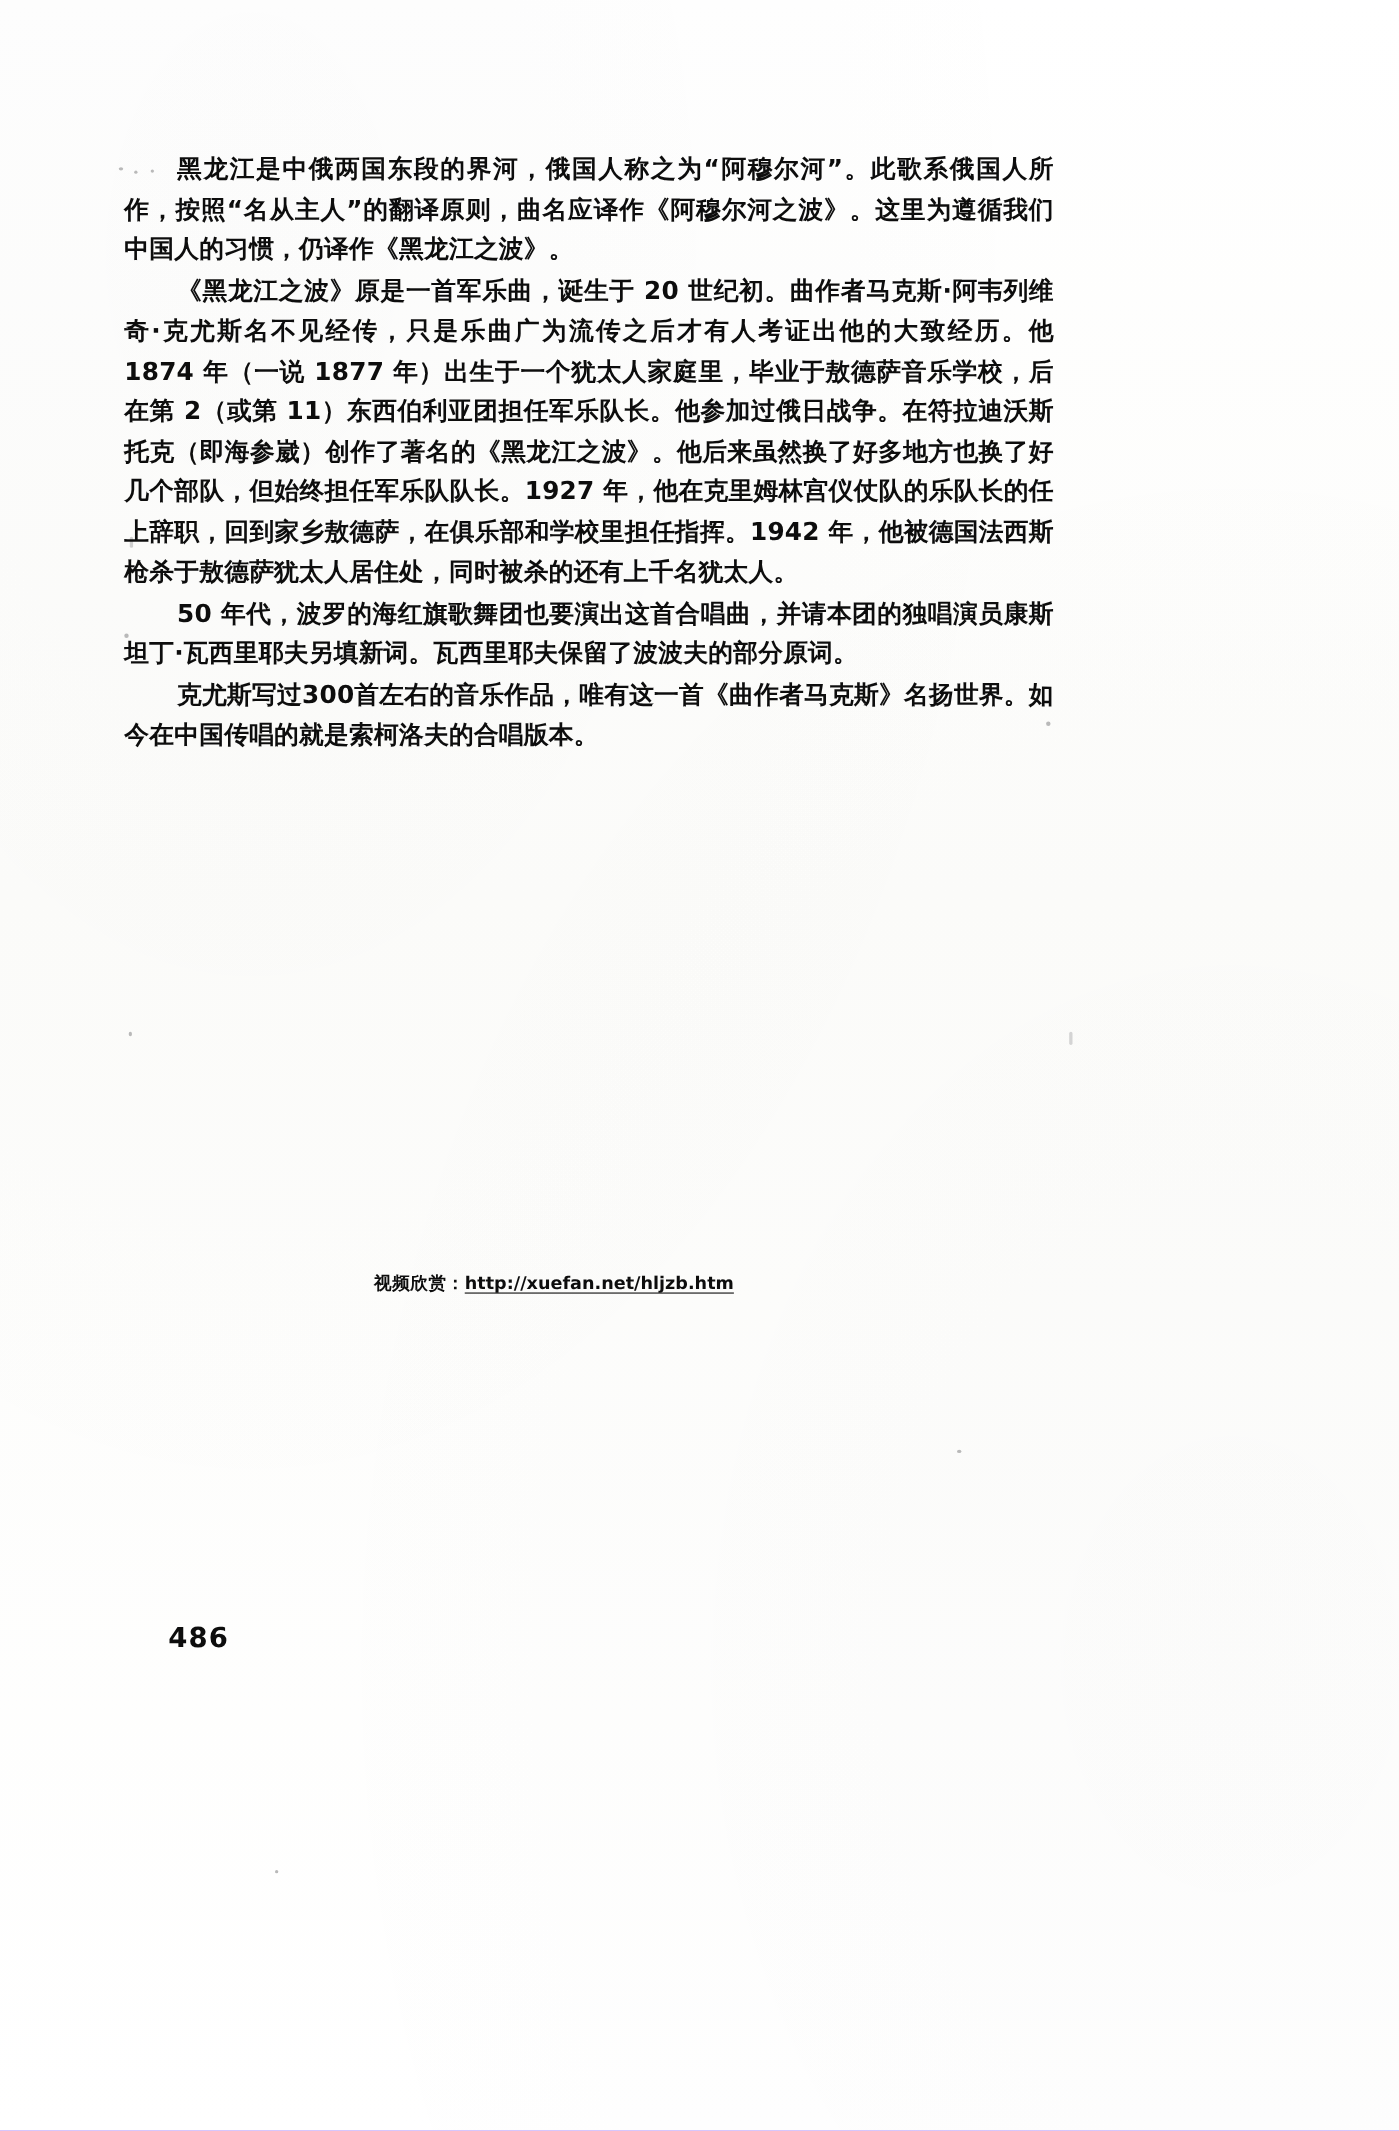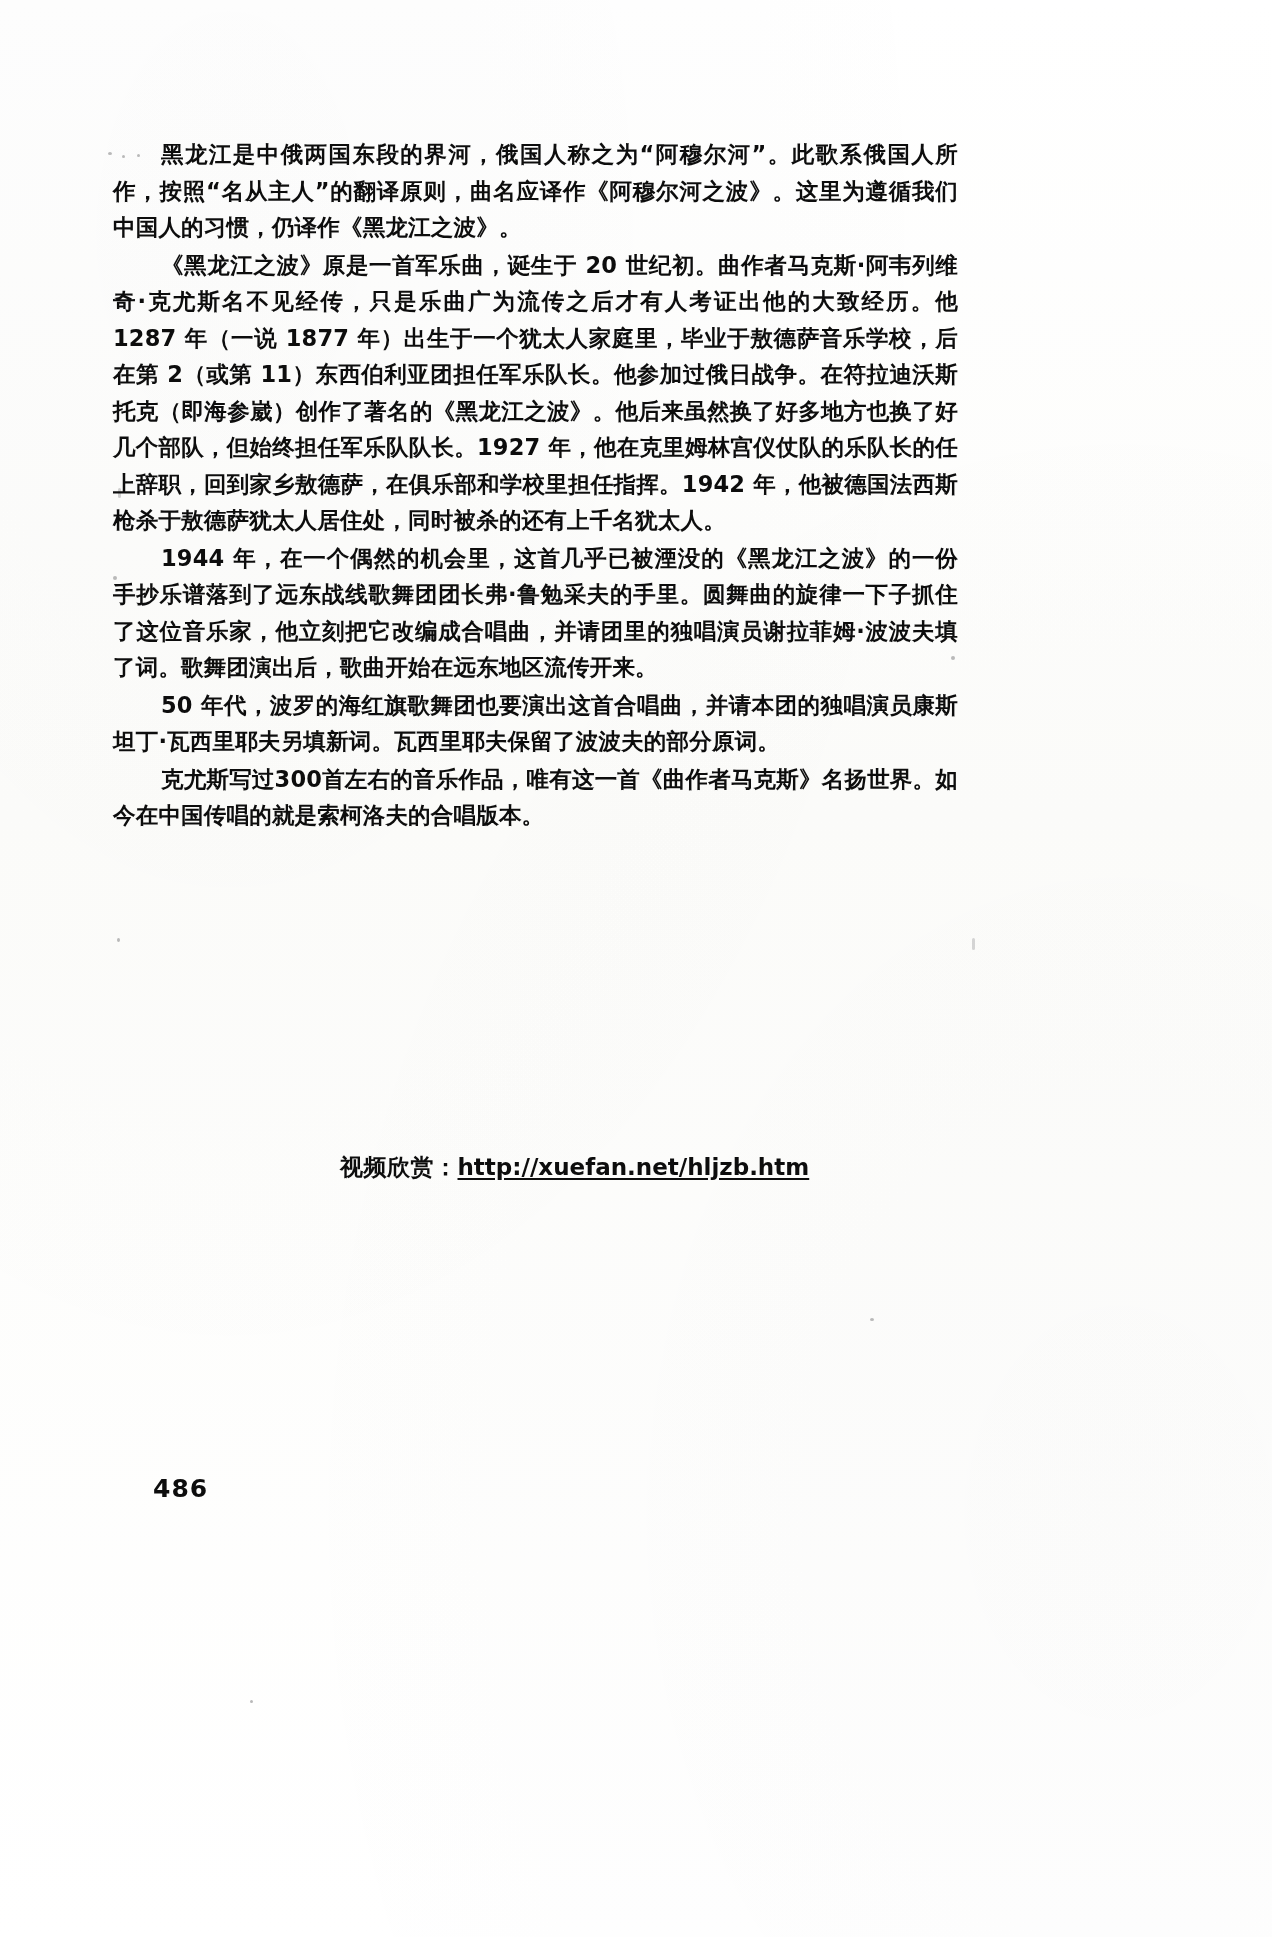--- a/index.html
+++ b/index.html
@@ -44,21 +44,21 @@
     text-indent: 48px;
     letter-spacing: 0.2px;
     font-weight: 600;
     -webkit-font-smoothing: none;
   }
 
   .videoline {
     position: absolute;
     left: 340px;
     top: 1150px;
-    font-size: 23px;
+    font-size: 16px;
     line-height: 34px;
     color: #0d0d0d;
     font-weight: 700;
     white-space: nowrap;
     font-family: "DejaVu Sans", "Liberation Sans", sans-serif;
   }
   .videoline .label {
     letter-spacing: 0.5px;
   }
   .videoline .url {
@@ -113,22 +113,21 @@
   <span class="speck sp5"></span>
   <span class="speck sp6"></span>
   <span class="speck sp7"></span>
   <span class="speck sp8"></span>
   <span class="speck sp9"></span>
   <span class="speck sp10"></span>
   <span class="speck sp11"></span>
 
   <div class="content">
     <p class="para">黑龙江是中俄两国东段的界河，俄国人称之为“阿穆尔河”。此歌系俄国人所作，按照“名从主人”的翻译原则，曲名应译作《阿穆尔河之波》。这里为遵循我们中国人的习惯，仍译作《黑龙江之波》。</p>
-    <p class="para">《黑龙江之波》原是一首军乐曲，诞生于 20 世纪初。曲作者马克斯·阿韦列维奇·克尤斯名不见经传，只是乐曲广为流传之后才有人考证出他的大致经历。他 1287 年（一说 1877 年）出生于一个犹太人家庭里，毕业于敖德萨音乐学校，后在第 2（或第 11）东西伯利亚团担任军乐队长。他参加过俄日战争。在符拉迪沃斯托克（即海参崴）创作了著名的《黑龙江之波》。他后来虽然换了好多地方也换了好几个部队，但始终担任军乐队队长。1927 年，他在克里姆林宫仪仗队的乐队长的任上辞职，回到家乡敖德萨，在俱乐部和学校里担任指挥。1942 年，他被德国法西斯枪杀于敖德萨犹太人居住处，同时被杀的还有上千名犹太人。</p>
-    <p class="para">1944 年，在一个偶然的机会里，这首几乎已被湮没的《黑龙江之波》的一份手抄乐谱落到了远东战线歌舞团团长弗·鲁勉采夫的手里。圆舞曲的旋律一下子抓住了这位音乐家，他立刻把它改编成合唱曲，并请团里的独唱演员谢拉菲姆·波波夫填了词。歌舞团演出后，歌曲开始在远东地区流传开来。</p>
+    <p class="para">《黑龙江之波》原是一首军乐曲，诞生于 20 世纪初。曲作者马克斯·阿韦列维奇·克尤斯名不见经传，只是乐曲广为流传之后才有人考证出他的大致经历。他 1874 年（一说 1877 年）出生于一个犹太人家庭里，毕业于敖德萨音乐学校，后在第 2（或第 11）东西伯利亚团担任军乐队长。他参加过俄日战争。在符拉迪沃斯托克（即海参崴）创作了著名的《黑龙江之波》。他后来虽然换了好多地方也换了好几个部队，但始终担任军乐队队长。1927 年，他在克里姆林宫仪仗队的乐队长的任上辞职，回到家乡敖德萨，在俱乐部和学校里担任指挥。1942 年，他被德国法西斯枪杀于敖德萨犹太人居住处，同时被杀的还有上千名犹太人。</p>
     <p class="para">50 年代，波罗的海红旗歌舞团也要演出这首合唱曲，并请本团的独唱演员康斯坦丁·瓦西里耶夫另填新词。瓦西里耶夫保留了波波夫的部分原词。</p>
     <p class="para">克尤斯写过300首左右的音乐作品，唯有这一首《曲作者马克斯》名扬世界。如今在中国传唱的就是索柯洛夫的合唱版本。</p>
   </div>
 
   <div class="videoline">
     <span class="label">视频欣赏：</span><span class="url">http://xuefan.net/hljzb.htm</span>
   </div>
 
   <div class="page-number">486</div>
 </div>

